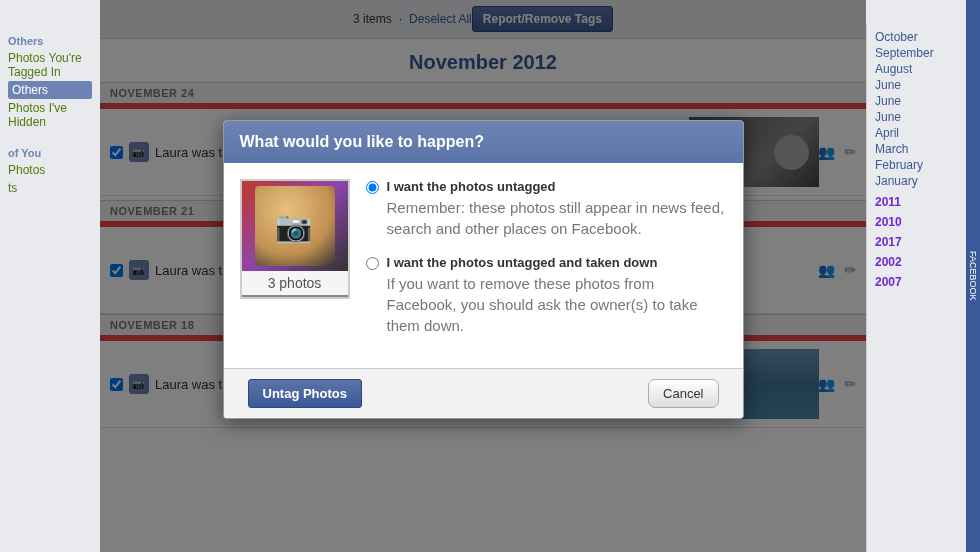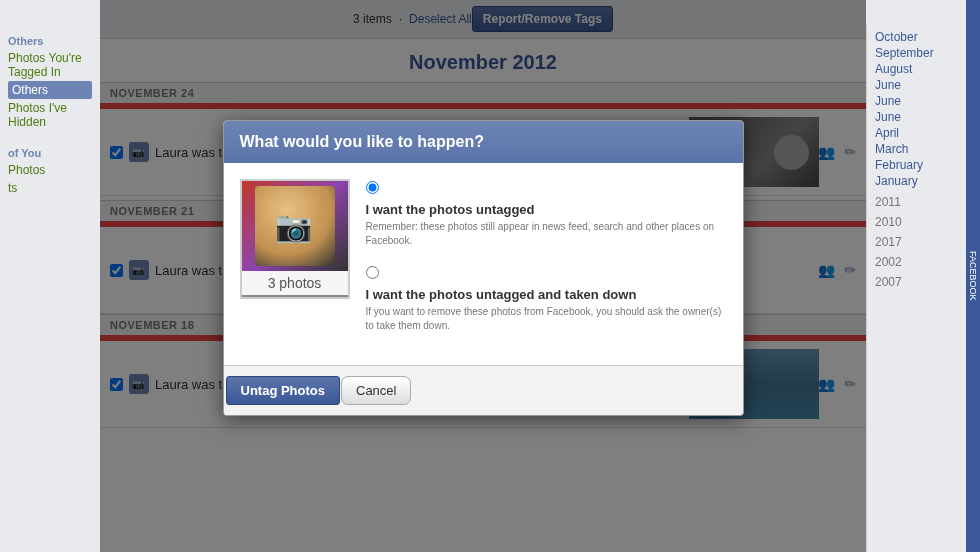--- a/index.html
+++ b/index.html
@@ -146,22 +146,22 @@
       width: 100px;
       background: #e9eaed;
       padding: 5px 8px;
       flex-shrink: 0;
       font-size: 12px;
       border-left: 1px solid #ccc;
       margin-top: 24px;
     }
     .right-sidebar .year-label {
       font-size: 12px;
-      font-weight: normal;
-      color: #737373;
+      font-weight: bold;
+      color: #6d28d9;
       margin-top: 6px;
       margin-bottom: 2px;
     }
     .right-sidebar .month-item {
       color: #3b5998;
       cursor: pointer;
       padding: 1px 0;
       font-size: 12px;
     }
 
@@ -243,47 +243,46 @@
 
     .modal-options {
       flex: 1;
     }
 
     .modal-option {
       display: flex;
       align-items: flex-start;
       gap: 8px;
       margin-bottom: 16px;
-      flex-direction: column;
     }
 
     .modal-option input[type="radio"] {
       margin-top: 2px;
       flex-shrink: 0;
     }
 
     .modal-option-text .option-title {
       font-size: 13px;
       font-weight: bold;
       color: #333;
       margin-bottom: 3px;
     }
 
     .modal-option-text .option-desc {
-      font-size: 10px;
+      font-size: 15px;
       color: #777;
       line-height: 1.4;
     }
 
     .modal-footer {
       background: #f2f2f2;
       border-top: 1px solid #ccc;
-      padding: 10px 2px;
-      display: flex;
-      justify-content: flex-start;
+      padding: 10px 24px;
+      display: flex;
+      justify-content: space-between;
       gap: 1px;
     }
 
     .btn-untag {
       background: linear-gradient(#5b74a8, #3b5998);
       color: #fff;
       border: 1px solid #2e477d;
       padding: 6px 14px;
       font-size: 13px;
       font-weight: bold;

